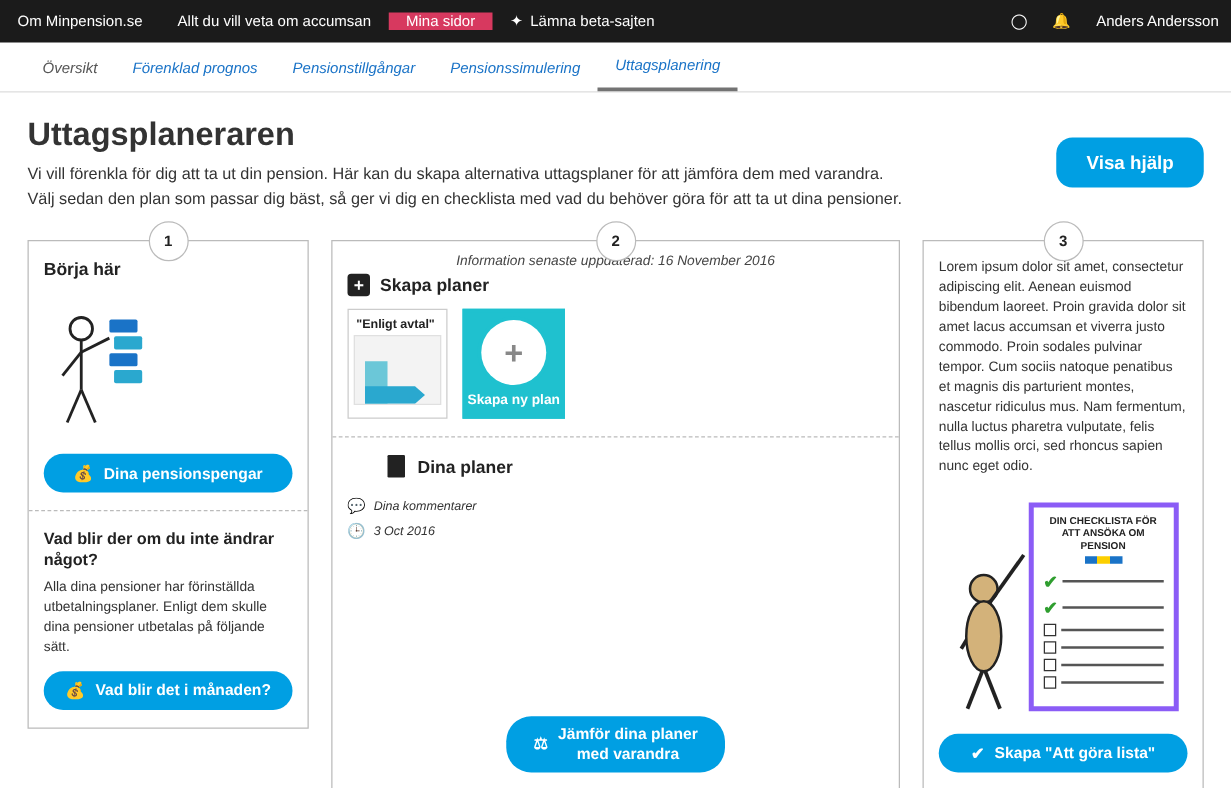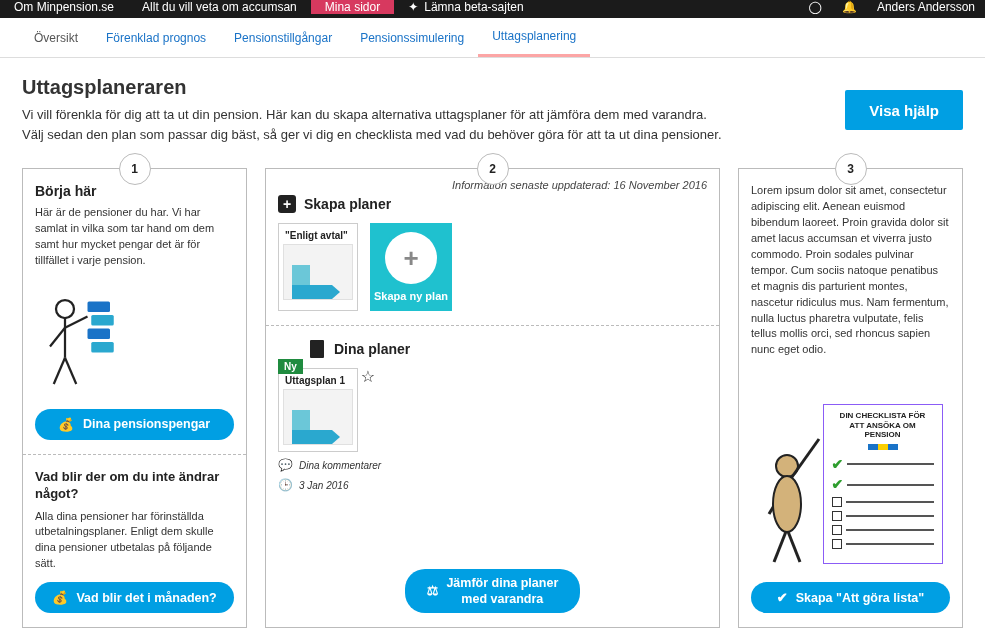--- a/index.html
+++ b/index.html
@@ -6,24 +6,24 @@
   body {
     margin: 0;
     font-family: Arial, Helvetica, sans-serif;
     font-size: 13px;
     background: #fff;
     color: #222;
     width: 985px;
   }
   .topbar {
     display: flex;
-    align-items: flex-start;
+    align-items: center;
     background: #1b1b1b;
     color: #fff;
-    height: 18px;
+    height: 34px;
   }
   .topbar .nav-item {
     display: flex;
     align-items: center;
     padding: 0 14px;
     font-size: 12px;
     cursor: pointer;
   }
   .topbar .nav-item.active { background: #d7395f; }
   .topbar .nav-item .icon { margin-right: 6px; font-size: 12px; }
@@ -43,32 +43,33 @@
     height: 40px;
     font-size: 12px;
   }
   .subnav .tab {
     padding: 0 14px;
     color: #1a73c7;
     height: 100%;
     display: flex;
     align-items: center;
     cursor: pointer;
+    font-style: italic;
   }
   .subnav .tab.overview { color: #555; }
-  .subnav .tab.active { border-bottom: 3px solid #fca5a5; }
+  .subnav .tab.active { border-bottom: 3px solid #737373; }
   .content { padding: 18px 22px; }
   .head-row { display: flex; justify-content: space-between; }
-  .page-title { font-size: 20px; font-weight: bold; margin: 0 0 6px 0; color:#333 }
+  .page-title { font-size: 26px; font-weight: bold; margin: 0 0 6px 0; color:#333 }
   .page-desc { font-size: 13px; line-height: 1.5; color: #333; max-width: 720px; }
   .help-btn {
     background: #009fe3;
     color: #fff;
     border: none;
-    border-radius: 2px;
+    border-radius: 13px;
     padding: 10px 24px;
     font-size: 15px;
     font-weight: bold;
     cursor: pointer;
     height: 40px;
     align-self: center;
   }
   .columns {
     display: flex;
     gap: 18px;
@@ -125,21 +126,21 @@
   .pill-btn .btn-icon { font-size: 13px; }
   .dashed-split {
     border: none;
     border-top: 1px dashed #bbb;
     margin: 14px -12px;
   }
   .updated-note {
     font-style: italic;
     font-size: 11px;
     color: #444;
-    text-align: right;
+    text-align: center;
     margin-bottom: 4px;
   }
   .section-header {
     display: flex;
     align-items: center;
     gap: 8px;
     font-weight: bold;
     font-size: 14px;
     margin-bottom: 10px;
   }
@@ -194,22 +195,22 @@
     background:#1f8b3f; color:#fff; font-size:10px; padding:2px 6px; font-weight:bold;
   }
   .meta-row { display:flex; align-items:center; gap:6px; font-size:10px; font-style:italic; margin-top:6px; color:#333; }
   .meta-icon { font-size:12px; font-style:normal; }
   .compare-btn-wrap { display:flex; justify-content:center; margin-top: 30px; }
   .pill-btn.wide { width:auto; padding:6px 22px; line-height:1.3; text-align:center; }
   .pill-btn.wide .two-lines { display:inline-block; }
   .pill-btn.wide .line1 { display:block; }
   .pill-btn.wide .line2 { display:block; }
   .checklist-box {
-    border:1px solid #8b5cf6; padding:6px 8px 10px 8px;
-    background:#fff; width:120px;
+    border:4px solid #8b5cf6; padding:6px 8px 10px 8px;
+    margin-top:10px; background:#fff; width:120px;
     font-size:8px; text-align:center; line-height:1.2; font-weight:bold;
     position:relative;
   }
   .checklist-flag { width:30px; height:6px; background: linear-gradient(90deg,#1a73c7 33%, #fccf00 33%, #fccf00 66%, #1a73c7 66%); margin:4px auto 6px auto; }
   .checklist-lines { margin-top:6px; }
   .checklist-line { display:flex; align-items:center; gap:4px; margin:4px 0; }
   .chkbox { width:10px; height:10px; border:1px solid #333; display:inline-block; flex-shrink:0; }
   .lineseg { height:2px; background:#555; flex:1; }
   .check-green { color:#2f9e2f; font-size:14px; font-weight:bold; }
   .person-svg { display:inline-block; vertical-align:bottom; }
@@ -279,21 +280,20 @@
       <span>Visa hjälp</span>
     </button>
   </div>
 
   <div class="columns">
 
     <div class="col1">
       <div class="card" style="padding-bottom:0;">
         <div class="card-num">1</div>
         <div class="card-title">Börja här</div>
-        <div class="card-text">Här är de pensioner du har. Vi har samlat in vilka som tar hand om dem samt hur mycket pengar det är för tillfället i varje pension.</div>
         <div class="fig-person">
           <svg viewBox="0 0 120 140">
             <circle cx="40" cy="30" r="12" fill="none" stroke="#222" stroke-width="3"></circle>
             <line x1="40" y1="42" x2="40" y2="95" stroke="#222" stroke-width="3"></line>
             <line x1="40" y1="55" x2="20" y2="80" stroke="#222" stroke-width="3"></line>
             <line x1="40" y1="55" x2="70" y2="40" stroke="#222" stroke-width="3"></line>
             <line x1="40" y1="95" x2="25" y2="130" stroke="#222" stroke-width="3"></line>
             <line x1="40" y1="95" x2="55" y2="130" stroke="#222" stroke-width="3"></line>
             <rect x="70" y="20" width="30" height="14" fill="#1a73c7" rx="2"></rect>
             <rect x="75" y="38" width="30" height="14" fill="#2aa8cf" rx="2"></rect>
@@ -342,40 +342,28 @@
           </div>
         </div>
 
         <hr class="dashed-split">
 
         <div class="section-header your-plans" style="margin-top:0;margin-left:32px;">
           <span class="doc-icon"></span>
           <span>Dina planer</span>
         </div>
 
-        <div class="plan-tiles">
-          <div class="tile tile-with-star">
-            <div class="ny-badge">Ny</div>
-            <span class="star">☆</span>
-            <div class="tile-title-wrap">Uttagsplan 1</div>
-            <div class="tile-chart">
-              <div class="bar-a"></div>
-                <div class="bar-b"></div>
-                <div class="arrow-r"></div>
-            </div>
-          </div>
-        </div>
 
         <div class="meta-row">
           <span class="meta-icon">💬</span>
           <span>Dina kommentarer</span>
         </div>
         <div class="meta-row">
           <span class="meta-icon">🕒</span>
-          <span>3 Jan 2016</span>
+          <span>3 Oct 2016</span>
         </div>
 
         <div class="col2-spacer"></div>
         <div class="compare-btn-wrap">
           <button class="pill-btn wide">
             <span class="btn-icon">⚖</span>
             <span class="two-lines">
               <span class="line1">Jämför dina planer</span>
               <span class="line2">med varandra</span>
             </span>

